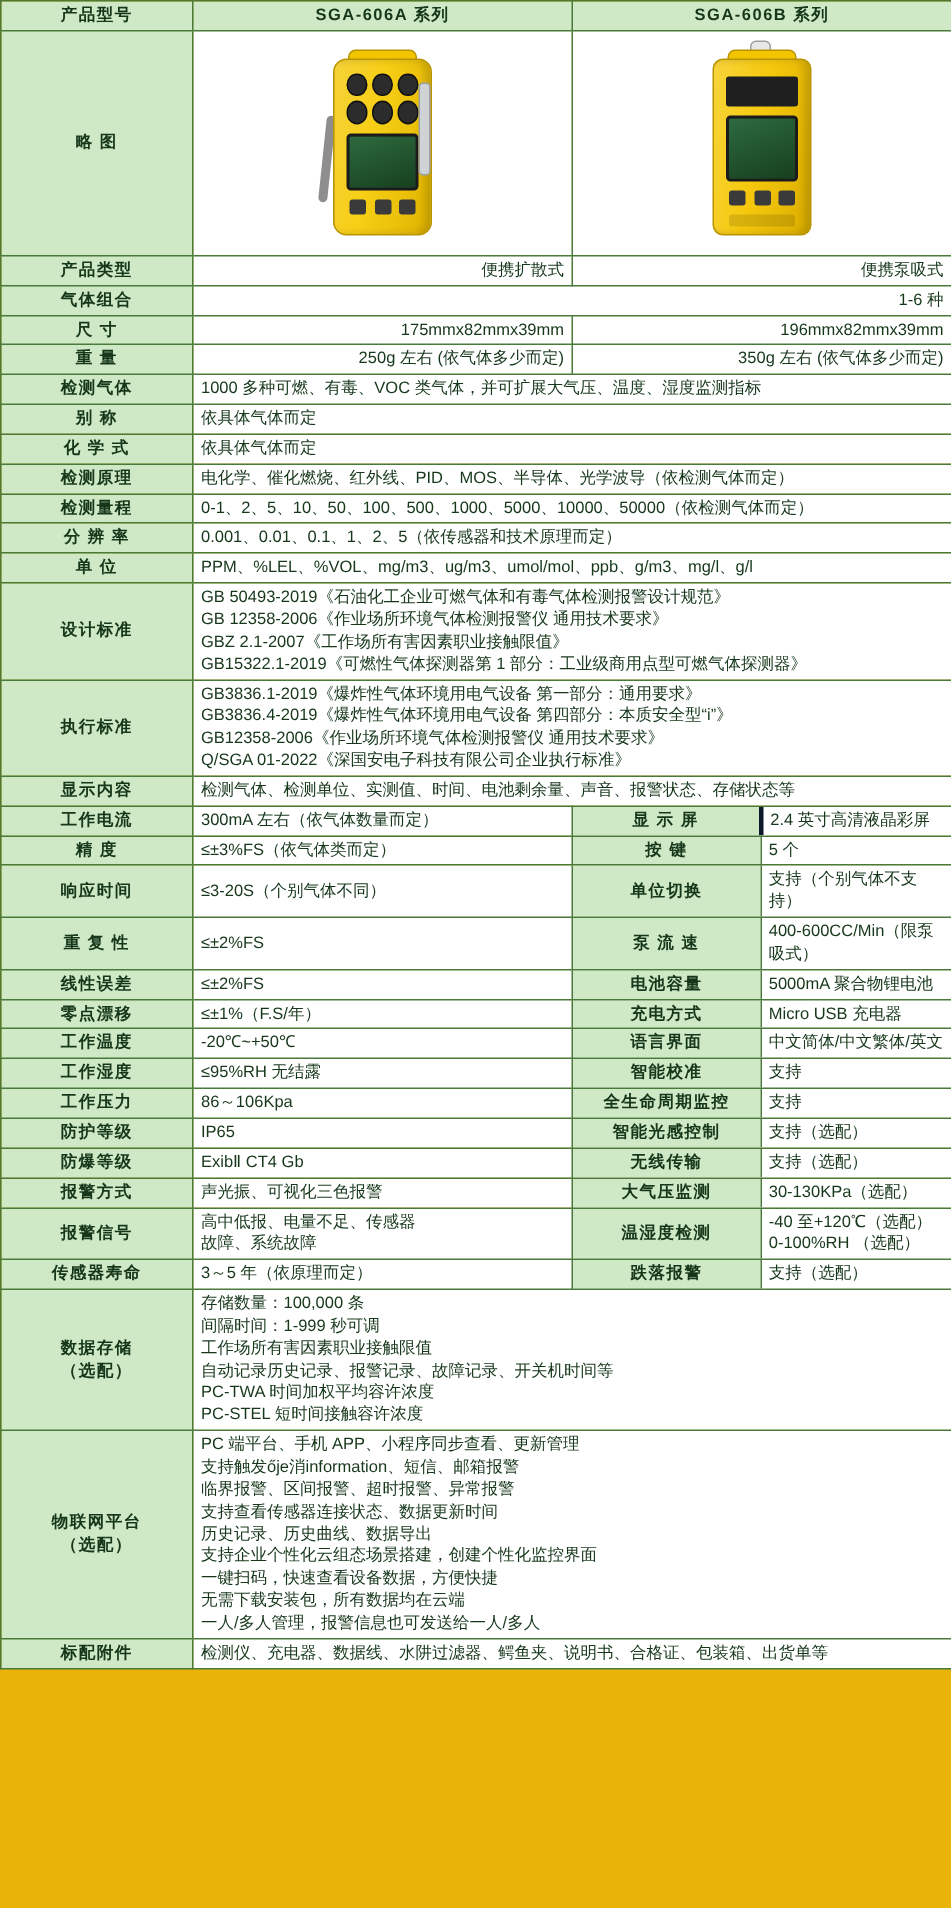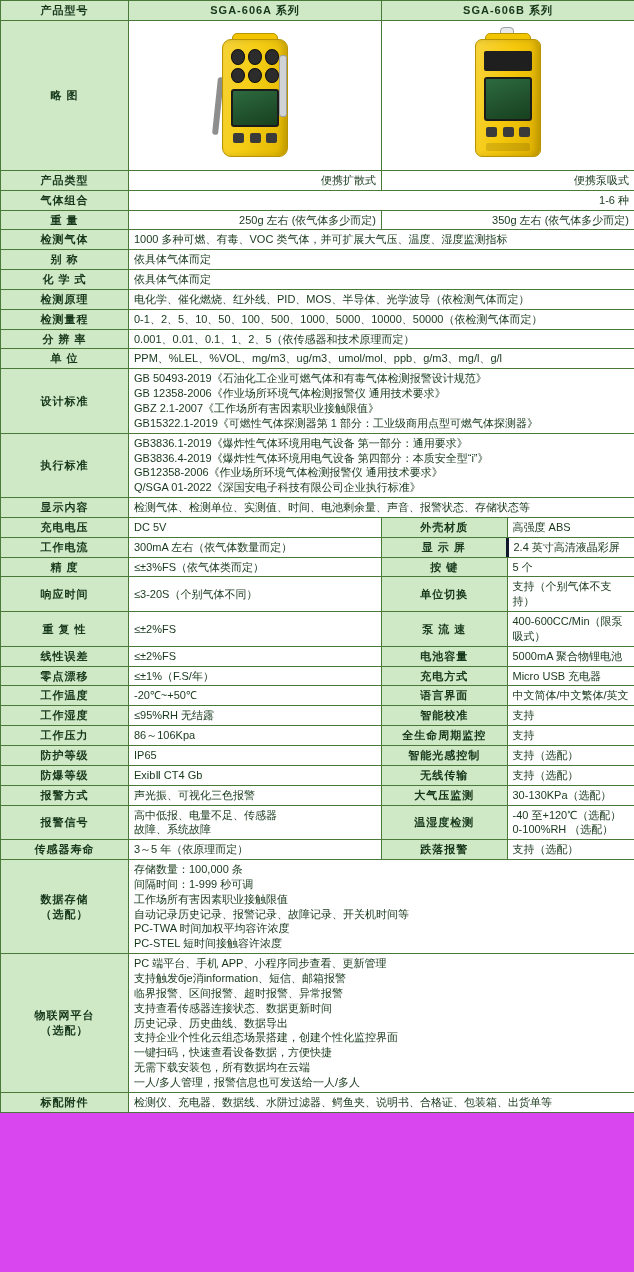--- a/index.html
+++ b/index.html
@@ -5,21 +5,21 @@
   * { box-sizing: border-box; }
   html, body {
     margin: 0; padding: 0;
     background: #ffffff;
     font-family: "Liberation Sans", sans-serif;
   }
   .sheet {
     width: 634px;
     height: 1272px;
     position: relative;
-    background: #d946ef;
+    background: #eab308;
     overflow: hidden;
   }
   table.spec {
     width: 634px;
     border-collapse: collapse;
     table-layout: fixed;
   }
   table.spec td {
     border: 1px solid #4a7a3a;
     padding: 2px 5px;
@@ -234,20 +234,25 @@
         <td class="label">产品类型</td>
         <td class="val center">便携扩散式</td>
         <td class="val center">便携泵吸式</td>
       </tr>
 
       <tr>
         <td class="label">气体组合</td>
         <td class="val center" colspan="2">1-6 种</td>
       </tr>
 
+      <tr>
+        <td class="label">尺   寸</td>
+        <td class="val center">175mmx82mmx39mm</td>
+        <td class="val center">196mmx82mmx39mm</td>
+      </tr>
 
       <tr>
         <td class="label">重   量</td>
         <td class="val center">250g 左右 (依气体多少而定)</td>
         <td class="val center">350g 左右 (依气体多少而定)</td>
       </tr>
 
       <tr>
         <td class="label">检测气体</td>
         <td class="val" colspan="2">1000 多种可燃、有毒、VOC 类气体，并可扩展大气压、温度、湿度监测指标</td>
@@ -301,34 +306,20 @@
           <div>GB12358-2006《作业场所环境气体检测报警仪 通用技术要求》</div>
           <div>Q/SGA 01-2022《深国安电子科技有限公司企业执行标准》</div>
         </td>
       </tr>
 
       <tr>
         <td class="label">显示内容</td>
         <td class="val" colspan="2">检测气体、检测单位、实测值、时间、电池剩余量、声音、报警状态、存储状态等</td>
       </tr>
 
-      <tr>
-        <td class="label">充电电压</td>
-        <td class="val">DC 5V</td>
-        <td class="val" style="padding:0">
-          <table style="width:100%;border-collapse:collapse">
-              <tbody>
-                <tr>
-            <td class="label" style="width:125px;border:none;border-right:1px solid #4a7a3a">外壳材质</td>
-            <td class="val" style="border:none">高强度 ABS</td>
-          </tr>
-              </tbody>
-            </table>
-        </td>
-      </tr>
 
       <tr>
         <td class="label">工作电流</td>
         <td class="val">300mA 左右（依气体数量而定）</td>
         <td class="val" style="padding:0">
           <table style="width:100%;border-collapse:collapse">
               <tbody>
                 <tr>
             <td class="label" style="width:125px;border:none;border-right:3px solid #0f172a">显 示 屏</td>
             <td class="val" style="border:none">2.4 英寸高清液晶彩屏</td>

